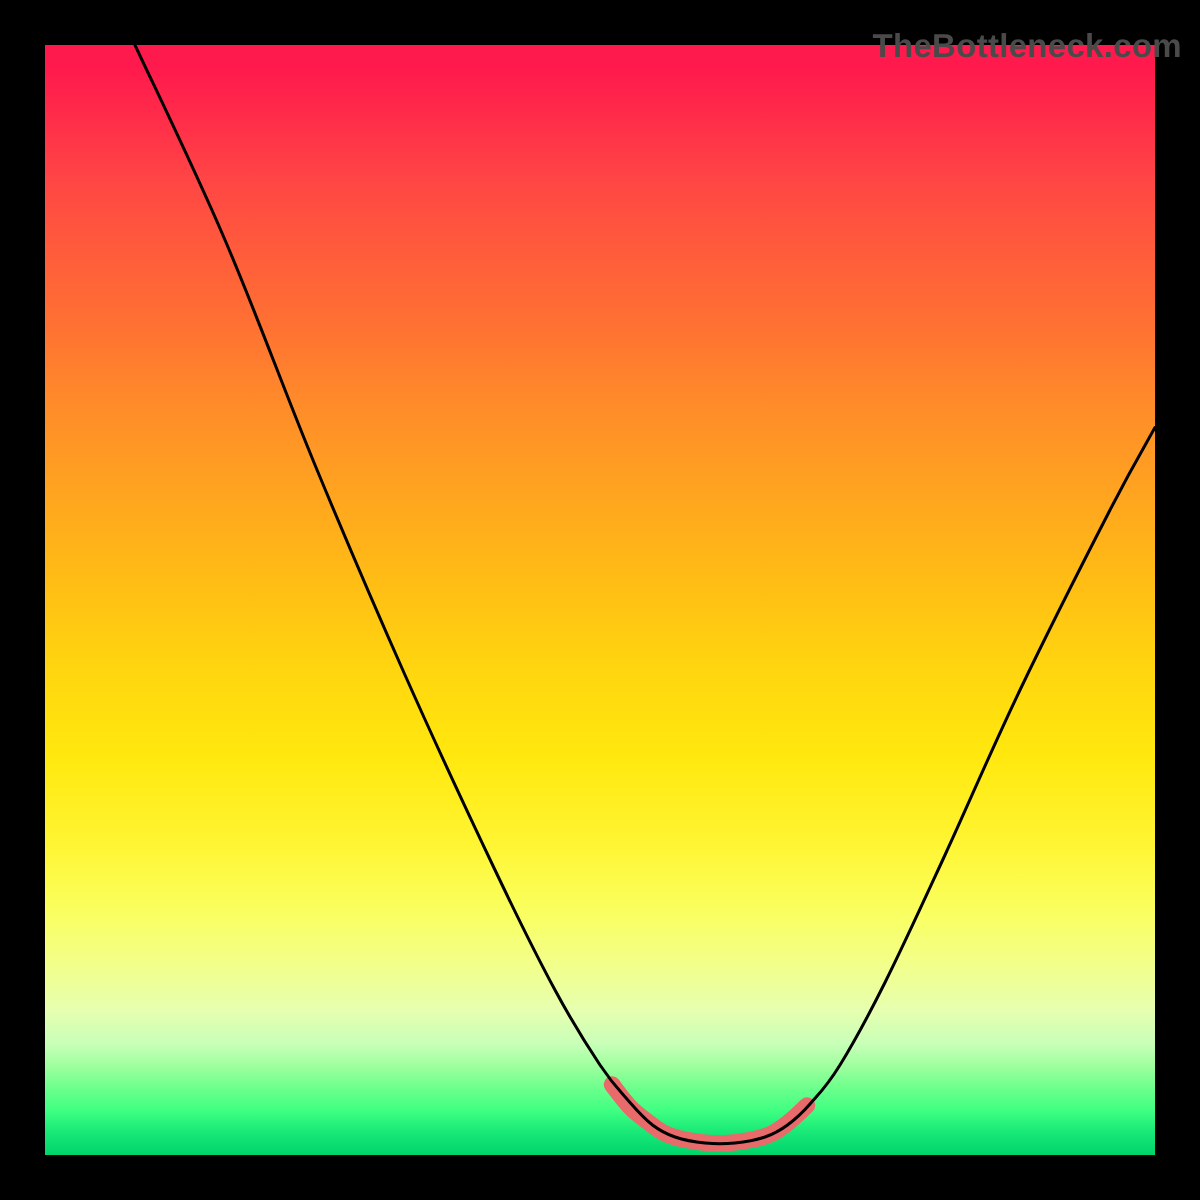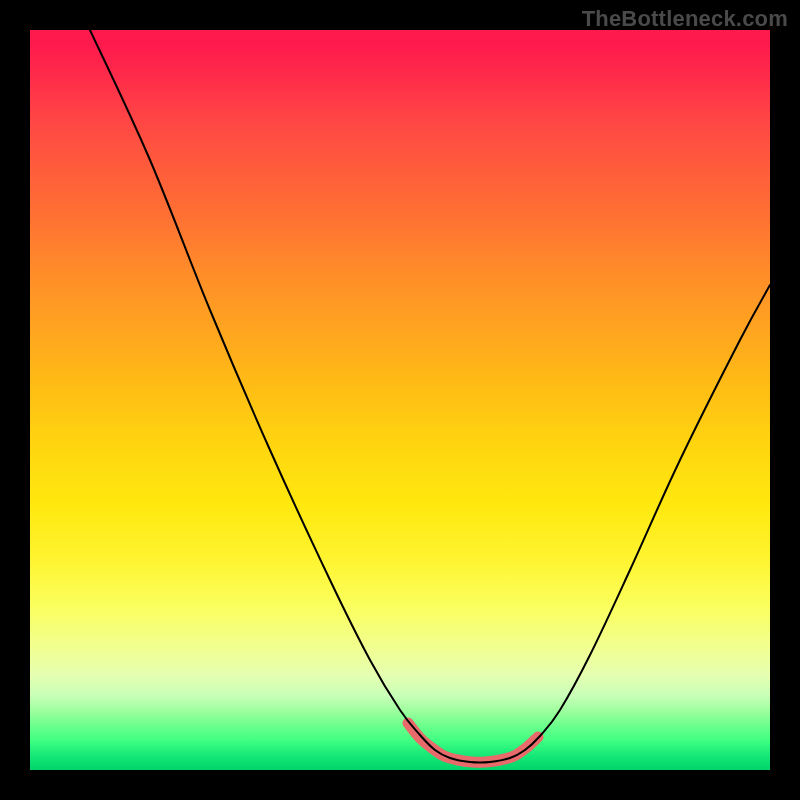--- a/index.html
+++ b/index.html
@@ -41,21 +41,21 @@
       #c8ffb8 90%,
       #9eff9e 92%,
       #6cff8c 94%,
       #3fff82 96%,
       #17e877 98%,
       #00d46a 100%
     );
   }
   .watermark {
     position: absolute;
-    top: 6px;
+    top: 18px;
     right: 12px;
     font-family: Arial, Helvetica, sans-serif;
     font-size: 22px;
     font-weight: 600;
     color: #4a4a4a;
     letter-spacing: 0.2px;
     user-select: none;
   }
   svg.curve {
     position: absolute;

